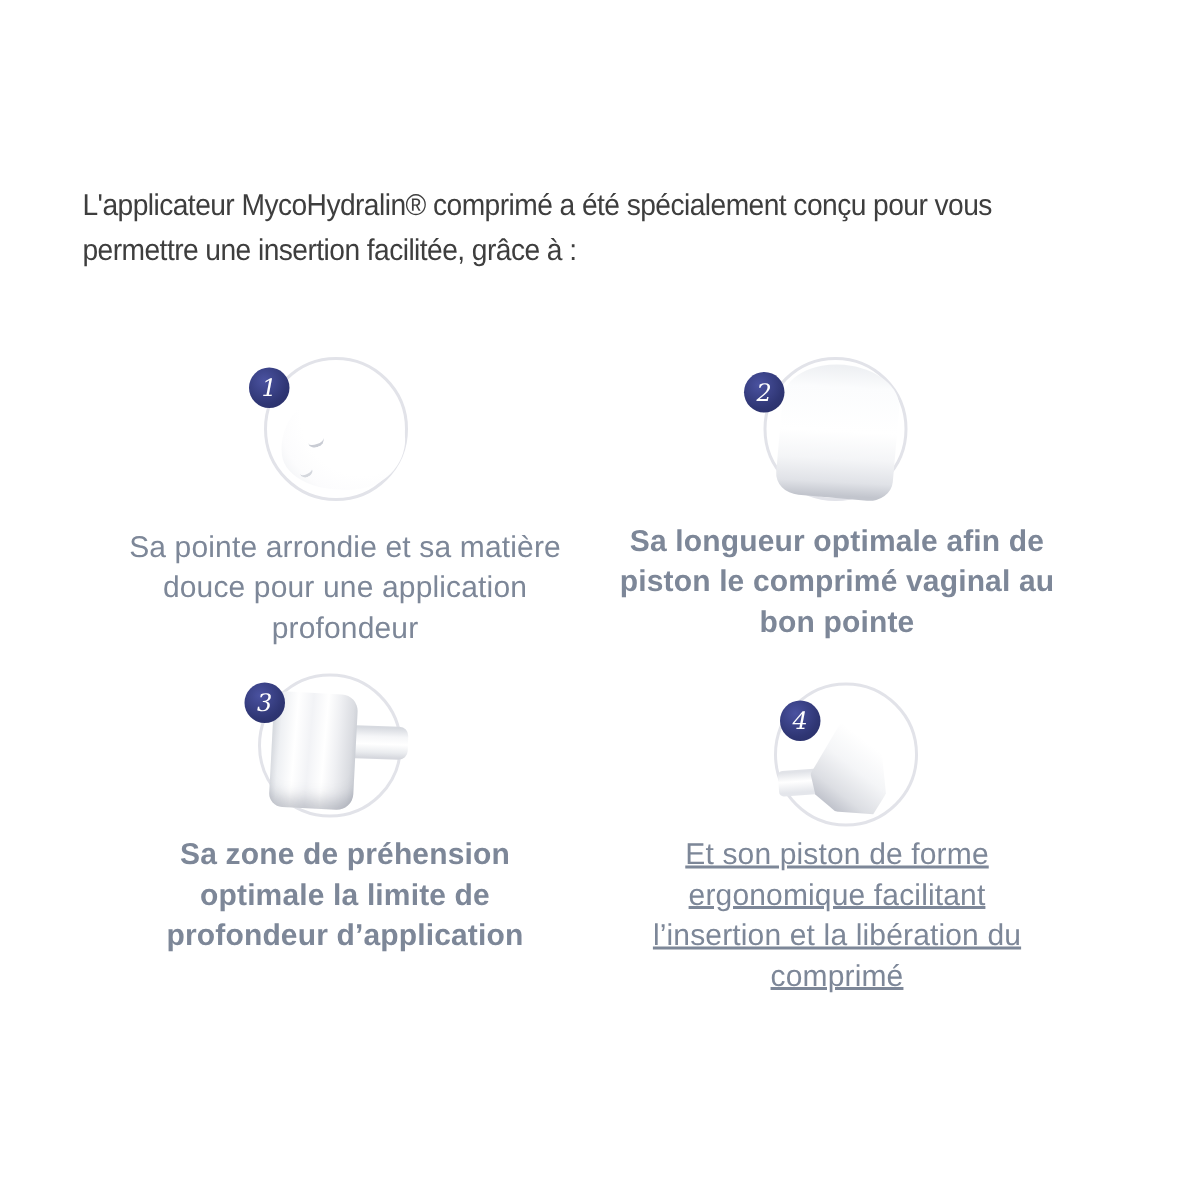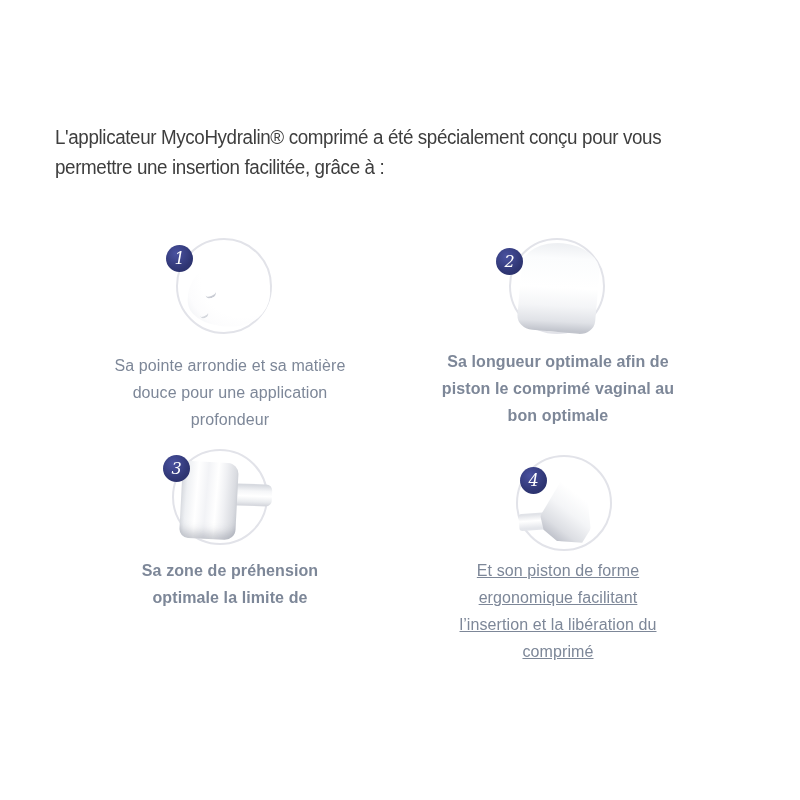--- a/index.html
+++ b/index.html
@@ -105,21 +105,21 @@
   .piston-tube{
     position:absolute;left:1px;top:56px;width:34px;height:17px;
     transform:rotate(-4deg);border-radius:3px;
     background:linear-gradient(180deg, #e1e3e8 8%, #ffffff 45%, #e4e6eb 88%);
     z-index:1;
   }
 
   
   .caption{
     position:absolute;width:340px;text-align:center;
-    font-size:16px;line-height:27px;letter-spacing:0.1px;
+    font-size:20px;line-height:27px;letter-spacing:0.1px;
     color:var(--caption,#7d8798);
   }
   .caption span{display:block;}
   #cap1{left:60px;top:352px;}
   #cap2{left:388px;top:348px;font-weight:bold;}
   #cap3{left:60px;top:557px;font-weight:bold;}
   #cap4{left:388px;top:557px;text-decoration:underline;}
 </style>
 </head>
 <body>
@@ -171,26 +171,27 @@
 
   <div class="caption" id="cap1">
     <span>Sa pointe arrondie et sa matière</span>
     <span>douce pour une application</span>
     <span>profondeur</span>
   </div>
 
   <div class="caption" id="cap2">
     <span>Sa longueur optimale afin de</span>
     <span>piston le comprimé vaginal au</span>
-    <span>bon optimale</span>
+    <span>bon pointe</span>
   </div>
 
   <div class="caption" id="cap3">
     <span>Sa zone de préhension</span>
     <span>optimale la limite de</span>
+    <span>profondeur d’application</span>
   </div>
 
   <div class="caption" id="cap4">
     <span>Et son piston de forme</span>
     <span>ergonomique facilitant</span>
     <span>l’insertion et la libération du</span>
     <span>comprimé</span>
   </div>
 
 </div>

